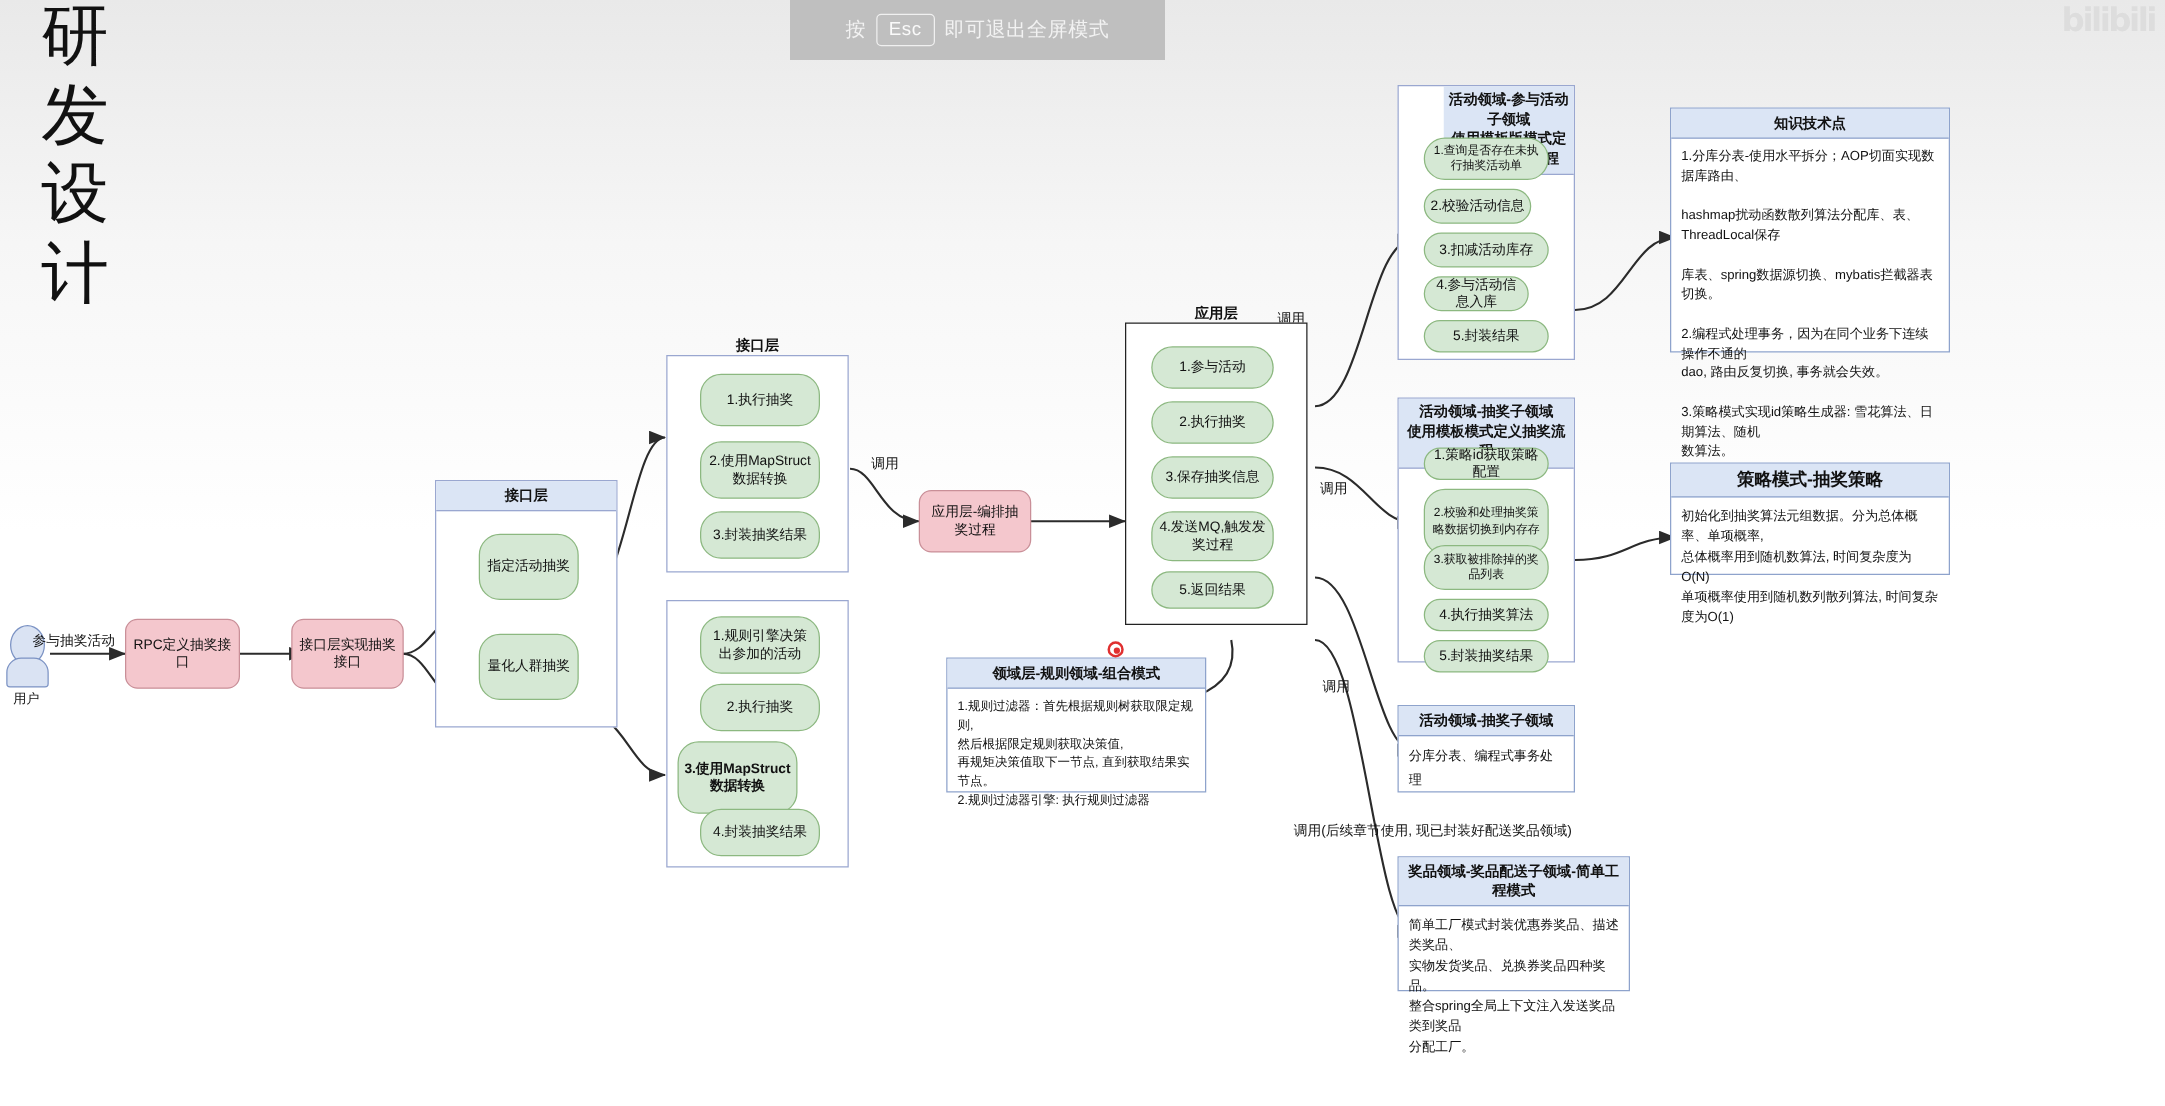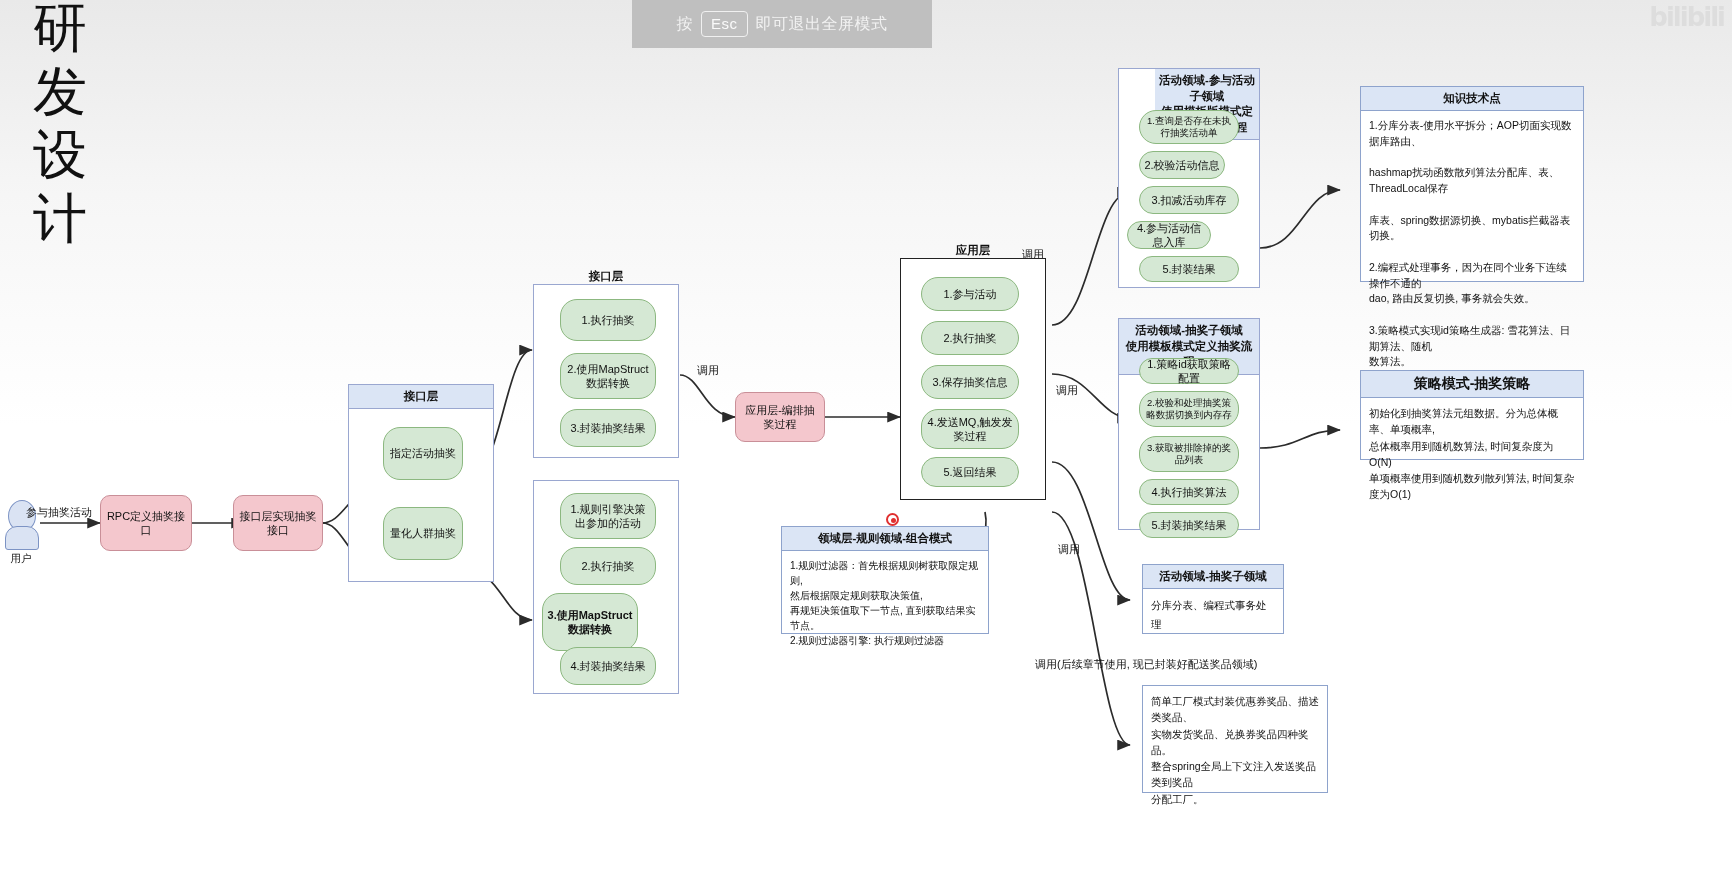--- a/index.html
+++ b/index.html
@@ -52,21 +52,21 @@
     position:absolute;box-sizing:border-box;display:flex;align-items:center;
     justify-content:center;text-align:center;border-radius:17px;
     font-size:11px;color:#111;line-height:1.3;padding:2px 4px;
   }
   .node-green{background:#d5e8d4;border:1px solid #8cb880;}
   .node-pink{background:#f4c7cd;border:1.5px solid #c98f98;border-radius:10px;}
 
   .label{position:absolute;font-size:11px;color:#111;white-space:nowrap;}
 
   
-  .card{position:absolute;box-sizing:border-box;border:1px solid #8ea3cc;background:#fff;margin-left:24px;}
+  .card{position:absolute;box-sizing:border-box;border:1px solid #8ea3cc;background:#fff;}
   .card-hd{background:#dbe5f5;border-bottom:1px solid #8ea3cc;text-align:center;
     font-size:11.5px;font-weight:bold;color:#111;padding:4px 2px;}
   .card-hd.big{font-size:14px;}
   .card-bd{padding:7px 8px;font-size:10.5px;line-height:1.85;color:#111;}
   .card-bd div{white-space:pre-wrap;}
 
   
   .actor{position:absolute;}
   .actor-head{width:26px;height:30px;border-radius:50%;background:#dae3f3;
     border:1px solid #7c93c4;position:absolute;left:3px;top:0;}
@@ -175,31 +175,31 @@
   </div>
 
   <div class="grp grp-blue" style="left:1118px;top:68px;width:142px;height:220px;padding-left:36px;">
     <div class="grp-title banded" style="line-height:1.35;">
       <div>活动领域-参与活动子领域</div>
       <div>使用模板版模式定义参与活动流程</div>
     </div>
     <div class="node node-green" style="left:20px;top:41px;width:100px;height:34px;font-size:9.5px;">1.查询是否存在未执行抽奖活动单</div>
     <div class="node node-green" style="left:20px;top:82px;width:86px;height:28px;">2.校验活动信息</div>
     <div class="node node-green" style="left:20px;top:117px;width:100px;height:28px;">3.扣减活动库存</div>
-    <div class="node node-green" style="left:8px;top:152px;width:84px;height:28px;">4.参与活动信息入库</div>
+    <div class="node node-green" style="left:20px;top:152px;width:84px;height:28px;">4.参与活动信息入库</div>
     <div class="node node-green" style="left:20px;top:187px;width:100px;height:26px;">5.封装结果</div>
   </div>
 
   <div class="grp grp-blue" style="left:1118px;top:318px;width:142px;height:212px;">
     <div class="grp-title banded" style="line-height:1.35;">
       <div>活动领域-抽奖子领域</div>
       <div>使用模板模式定义抽奖流程</div>
     </div>
     <div class="node node-green" style="left:20px;top:39px;width:100px;height:26px;">1.策略id获取策略配置</div>
-    <div class="node node-green" style="left:20px;top:72px;width:100px;height:36px;font-size:9.5px;">2.校验和处理抽奖策略数据切换到内存存</div>
+    <div class="node node-green" style="left:20px;top:72px;width:100px;height:53px;font-size:9.5px;">2.校验和处理抽奖策略数据切换到内存存</div>
     <div class="node node-green" style="left:20px;top:117px;width:100px;height:36px;font-size:9.5px;">3.获取被排除掉的奖品列表</div>
     <div class="node node-green" style="left:20px;top:160px;width:100px;height:26px;">4.执行抽奖算法</div>
     <div class="node node-green" style="left:20px;top:193px;width:100px;height:26px;">5.封装抽奖结果</div>
   </div>
 
   <div class="card" style="left:757px;top:526px;width:208px;height:108px;">
     <div class="card-hd">领域层-规则领域-组合模式</div>
     <div class="card-bd" style="line-height:1.5;font-size:10px;">
       <div>1.规则过滤器：首先根据规则树获取限定规则,
 然后根据限定规则获取决策值,
@@ -236,20 +236,21 @@
   </div>
 
   <div class="card" style="left:1118px;top:564px;width:142px;height:70px;">
     <div class="card-hd">活动领域-抽奖子领域</div>
     <div class="card-bd" style="text-align:left;">
       <div>分库分表、编程式事务处理</div>
     </div>
   </div>
 
   <div class="card" style="left:1118px;top:685px;width:186px;height:108px;">
+    <div class="card-hd">奖品领域-奖品配送子领域-简单工程模式</div>
     <div class="card-bd" style="line-height:1.55;">
       <div>简单工厂模式封装优惠券奖品、描述类奖品、
 实物发货奖品、兑换券奖品四种奖品。
 整合spring全局上下文注入发送奖品类到奖品
 分配工厂。</div>
     </div>
   </div>
 
 </div>
 

